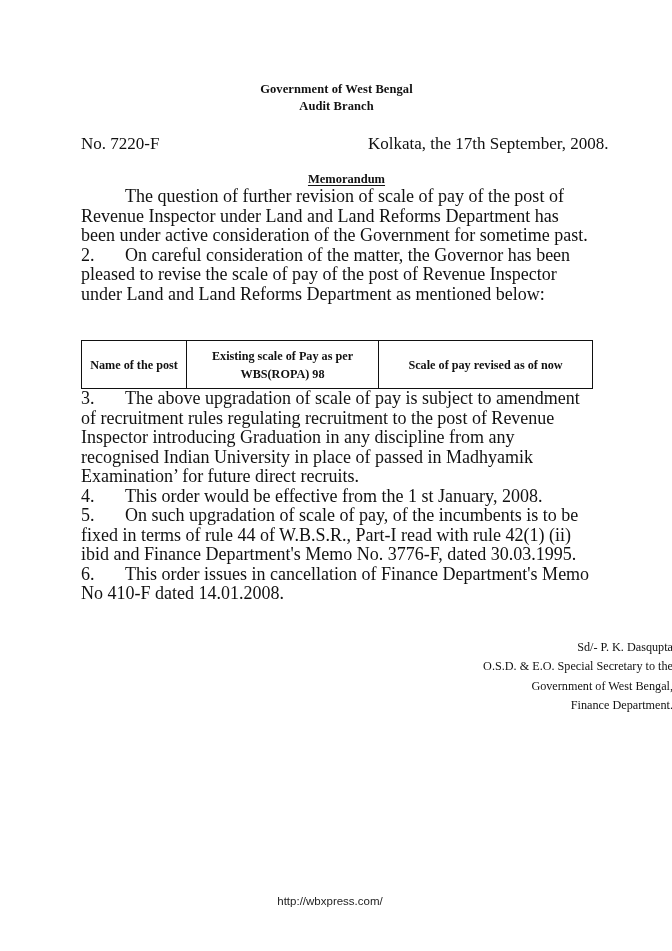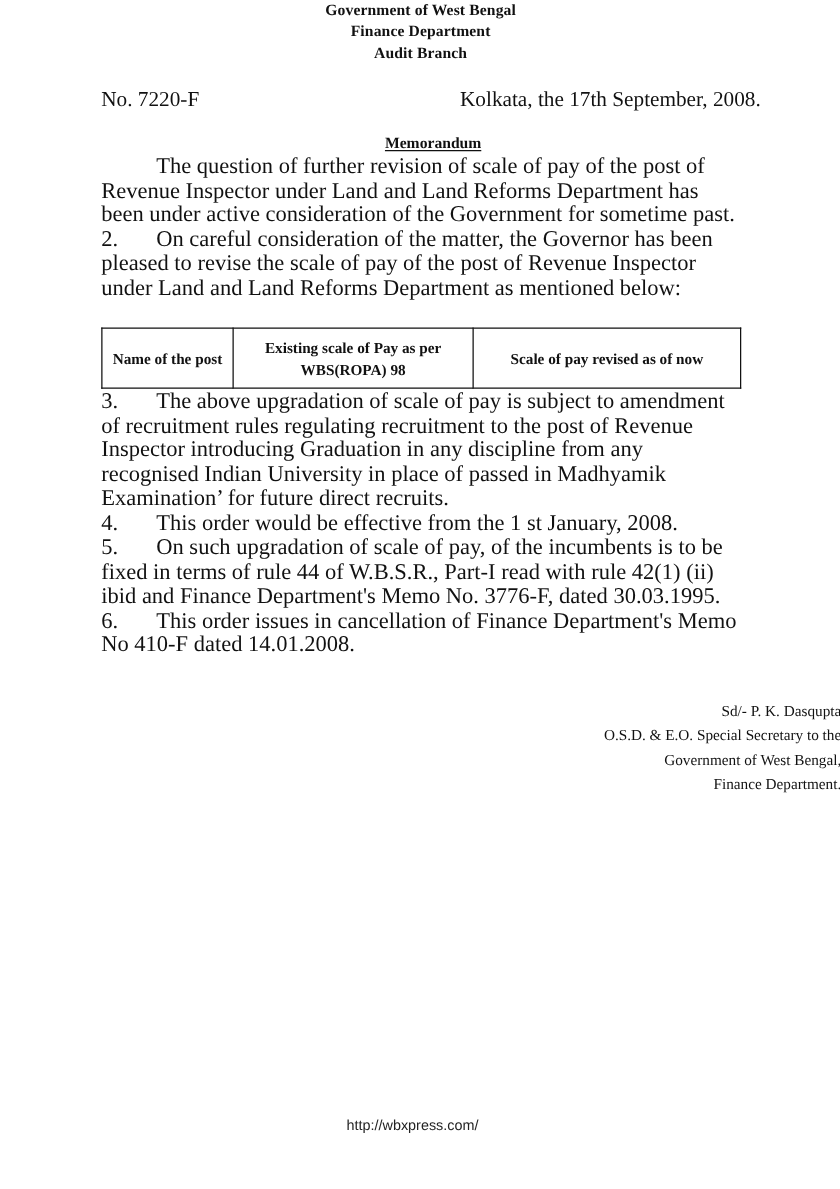--- a/index.html
+++ b/index.html
@@ -27,20 +27,21 @@
   .content {
     position: absolute;
     left: 81px;
     top: 0;
     width: 511px;
   }
 
   
   .letterhead {
     text-align: center;
+    margin-top: 81px;
   }
   .letterhead .lh-line {
     font-weight: bold;
     font-size: 12.5px;
     line-height: 17px;
     letter-spacing: 0.1px;
   }
 
   
   .refdate {
@@ -88,21 +89,21 @@
     width: 44px;
   }
   .indent-first {
     display: inline-block;
     width: 44px;
   }
 
   
   table.pay-table {
     border-collapse: collapse;
-    margin-top: 22px;
+    margin-top: 36px;
     width: 511px;
     table-layout: fixed;
   }
   table.pay-table td {
     border: 1px solid #111111;
     font-size: 12.2px;
     line-height: 18px;
     padding: 5px 6px;
     vertical-align: middle;
   }
@@ -150,21 +151,20 @@
   }
 </style>
 </head>
 <body>
 
 <div class="page">
   <div class="content">
 
     <div class="letterhead">
       <div class="lh-line">Government of West Bengal</div>
-      <div class="lh-line">Finance Department</div>
       <div class="lh-line">Audit Branch</div>
     </div>
 
     <div class="refdate">
       <span class="ref-no">No. 7220-F</span>
       <span class="place-date">Kolkata, the 17th September, 2008.</span>
     </div>
 
     <div class="memo-title-wrap">
       <span class="memo-title">Memorandum</span>

